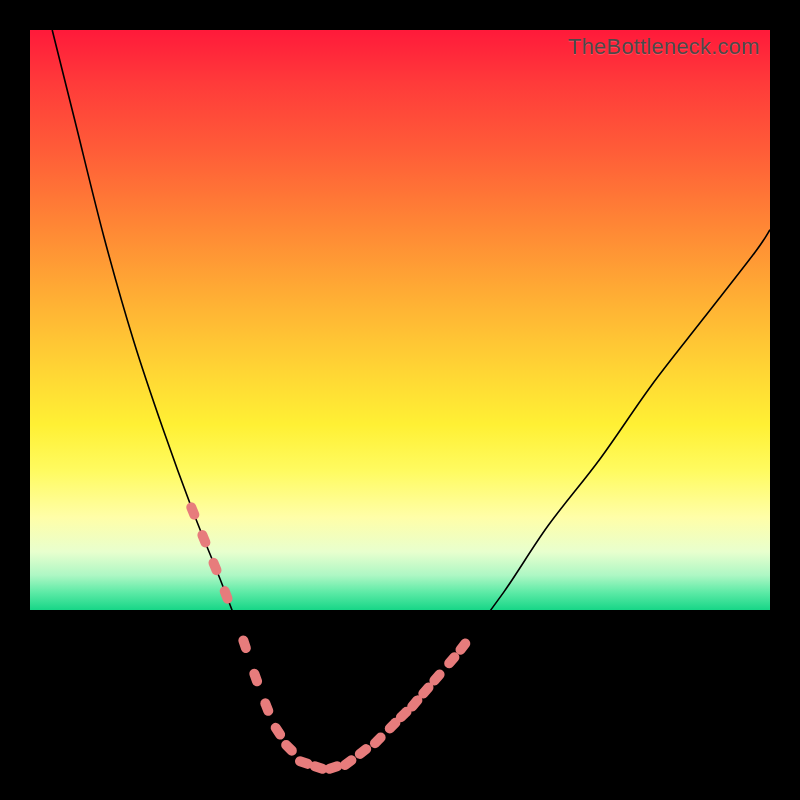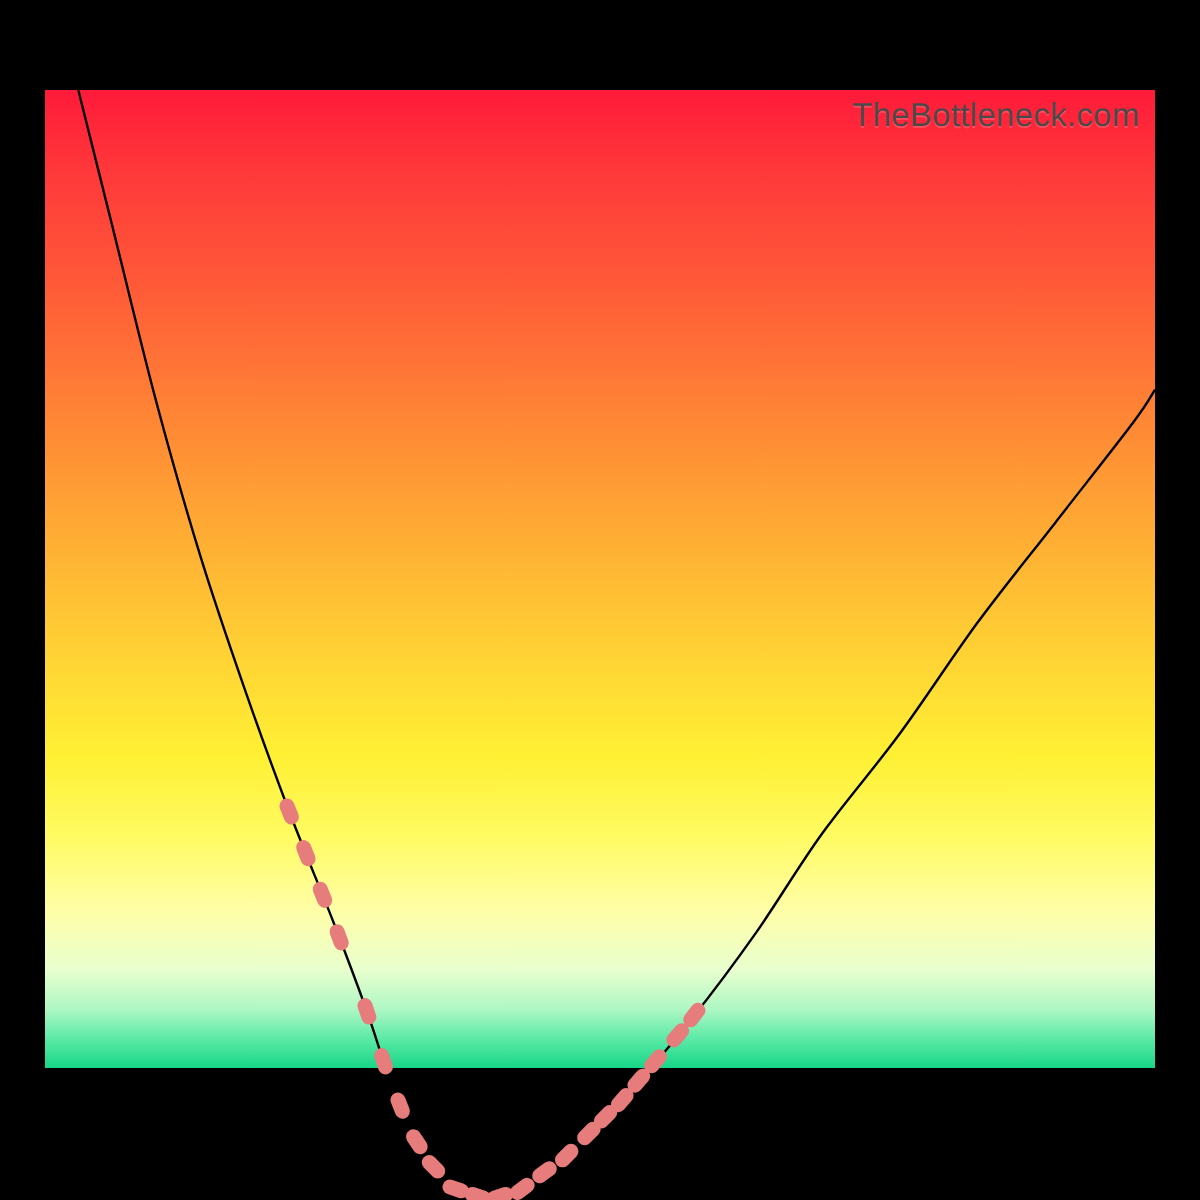--- a/index.html
+++ b/index.html
@@ -14,36 +14,35 @@
     position: relative;
     width: 800px;
     height: 800px;
     background: #000;
   }
   .plot-area {
     position: absolute;
     left: 30px;
     top: 30px;
     width: 740px;
-    height: 652px;
+    height: 580px;
     background: linear-gradient(to bottom,
       #ff1a3a 0%,
       #ff3a3a 9%,
       #ff5a38 20%,
       #ff8435 33%,
       #ffae34 46%,
       #ffd334 58%,
       #fff034 68%,
       #fffb60 76%,
       #fffea8 84%,
       #e8ffce 90%,
       #aef7c4 94%,
       #5ceaa6 97%,
       #17d687 100%);
-    margin-top: 30px;
   }
   .watermark {
     position: absolute;
     top: 4px;
     right: 10px;
     color: #4a4a4a;
     font-size: 22px;
     font-weight: 400;
     letter-spacing: 0.2px;
     text-shadow: 0 1px 0 rgba(255,255,255,0.18);

